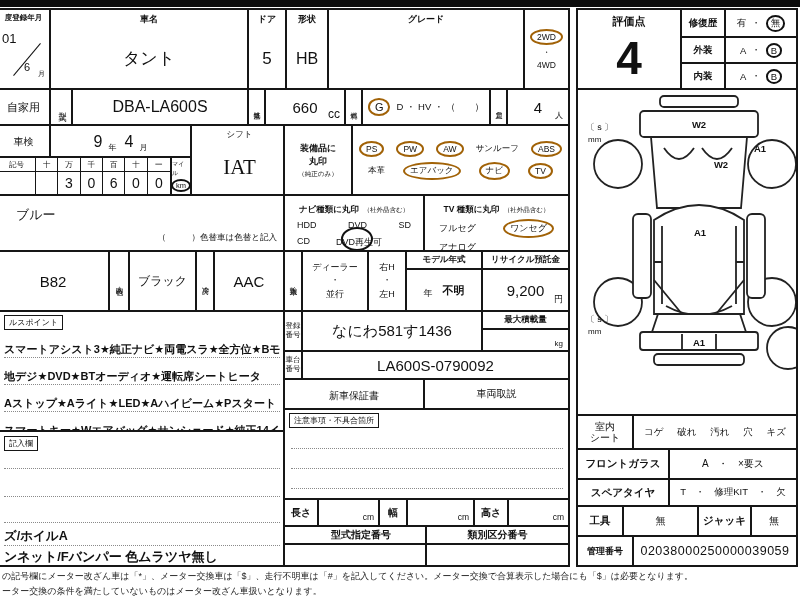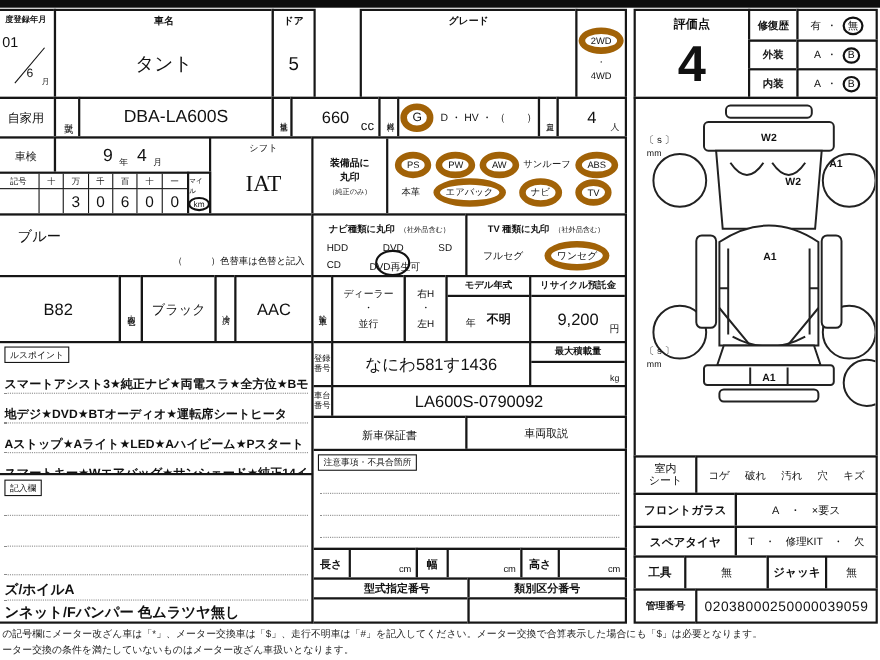--- a/index.html
+++ b/index.html
@@ -7,21 +7,21 @@
          font-family:"Liberation Sans","DejaVu Sans",sans-serif;color:#111;}
   .cell{position:absolute;box-sizing:border-box;border:2px solid #161616;background:#fff;}
   .abs{position:absolute;box-sizing:border-box;}
   .cc{display:flex;align-items:center;justify-content:center;}
   .col{display:flex;flex-direction:column;}
   .hdr-lbl{font-size:9px;font-weight:bold;text-align:center;padding-top:3px;height:19px;box-sizing:border-box;}
   .val{flex:1;display:flex;align-items:center;justify-content:center;}
   .v{writing-mode:vertical-rl;text-orientation:upright;letter-spacing:1px;font-size:8px;
      display:flex;align-items:center;justify-content:center;}
   .lbl2{font-size:7.5px;line-height:1.15;text-align:center;display:flex;align-items:center;justify-content:center;}
-  .circ{display:inline-block;border:6px solid #a16207;border-radius:50%;padding:1px 5px;}
+  .circ{display:inline-block;border:2px solid #a16207;border-radius:50%;padding:1px 5px;}
   .circ-s{display:inline-block;border:2px solid #111;border-radius:50%;padding:0 3px;}
   .dot-line{border-bottom:1px dotted #8a8a8a;}
   .tab{position:absolute;border:1.5px solid #161616;background:#fff;font-size:8px;
        display:flex;align-items:center;justify-content:center;padding:1px 4px;}
   .small-hdr{font-size:8.5px;font-weight:bold;text-align:center;border-bottom:2px solid #161616;padding:2px 0;}
   svg text{font-family:"Liberation Sans","DejaVu Sans",sans-serif;}
 </style>
 </head>
 <body>
 
@@ -42,20 +42,24 @@
   <div class="cell col" style="left:49px;top:8px;width:200px;height:82px;">
     <div class="hdr-lbl">車名</div>
     <div class="val" style="font-size:17px;">タント</div>
   </div>
 
   <div class="cell col" style="left:247px;top:8px;width:40px;height:82px;">
     <div class="hdr-lbl">ドア</div>
     <div class="val" style="font-size:17px;">5</div>
   </div>
 
+  <div class="cell col" style="left:285px;top:8px;width:44px;height:82px;">
+    <div class="hdr-lbl">形状</div>
+    <div class="val" style="font-size:16px;">HB</div>
+  </div>
 
   <div class="cell col" style="left:327px;top:8px;width:198px;height:82px;">
     <div class="hdr-lbl">グレード</div>
   </div>
 
   <div class="cell col cc" style="left:523px;top:8px;width:47px;height:82px;">
     <span class="circ" style="font-size:8.5px;margin-bottom:2px;">2WD</span>
     <span style="font-size:8px;">・</span>
     <span style="font-size:8.5px;margin-top:2px;">4WD</span>
   </div>

